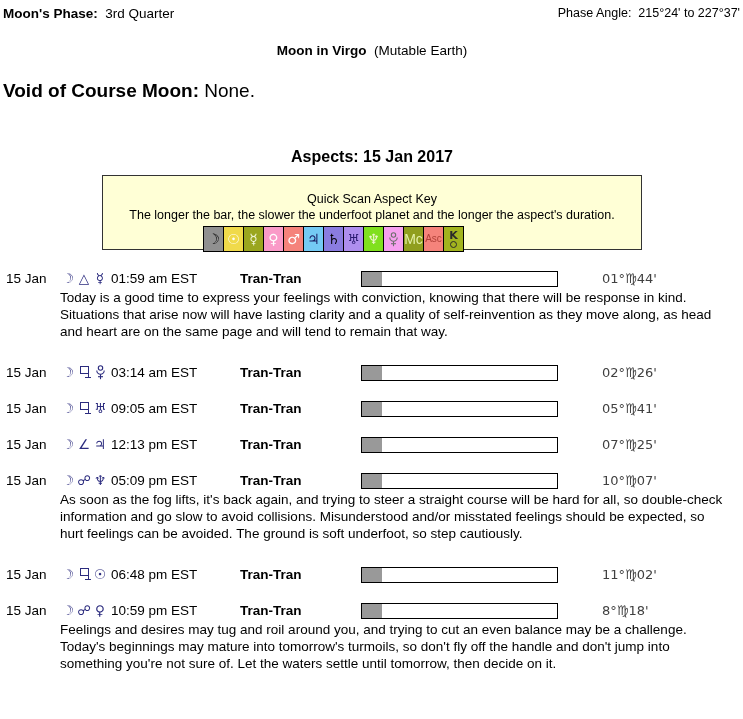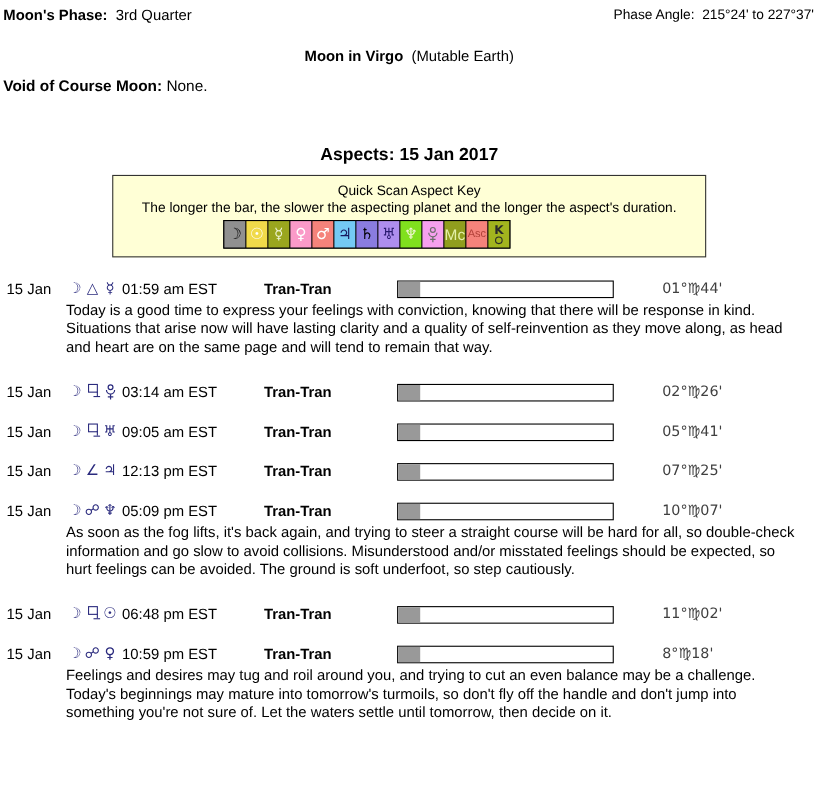--- a/index.html
+++ b/index.html
@@ -10,29 +10,29 @@
     font-size:13px; color:#000;
   }
   .page { padding:6px 2px 0 3px; }
 
   
   .top-line { display:flex; justify-content:space-between; align-items:flex-start; }
   .hdr b { font-weight:bold; }
   .hdr { font-size:13.5px; }
   .phase-angle { font-size:12.5px; padding-right:1px; white-space:nowrap; }
   .hline2 { margin-top:22px; font-size:13.5px;text-align:center; }
-  .hline3 { margin-top:12px; font-size:14px; }
+  .hline3 { margin-top:22px; font-size:19px; }
 
   
   .aspects-title { margin-top:46px; text-align:center; font-weight:bold; font-size:16px; }
 
   
   .keybox {
     margin:9px auto 0 auto; width:540px; height:75px;
-    background:#FFFFD6; border:1px solid #333; padding-top:6px;
+    background:#FFFFD6; border:1px solid #333; padding-top:16px;
   }
   .key-title { text-align:center; font-size:12.5px; }
   .key-sub { text-align:center; font-size:12.5px; margin-top:2px; }
   .strip { display:inline-flex; border:1px solid #000; margin:4px 0 0 100px; background:#000; gap:1px; }
   .cell {
     width:19px; height:24px; display:flex; align-items:center; justify-content:center;
     font-family:"DejaVu Sans",sans-serif; font-size:14px; line-height:1;
   }
   .k-moon   { background:#909090; color:#000000; }
   .k-sun    { background:#F0DA4A; color:#FFFFFF; }
@@ -107,21 +107,21 @@
 
   <div class="hline3">
     <b>Void of Course Moon:</b>
     <span>None.</span>
   </div>
 
   <div class="aspects-title">Aspects: 15 Jan 2017</div>
 
   <div class="keybox">
     <div class="key-title">Quick Scan Aspect Key</div>
-    <div class="key-sub">The longer the bar, the slower the aspecting planet and the longer the aspect's duration.</div>
+    <div class="key-sub">The longer the bar, the slower the underfoot planet and the longer the aspect's duration.</div>
     <div class="strip">
       <span class="cell k-moon">☽</span>
       <span class="cell k-sun">☉</span>
       <span class="cell k-mercury">☿</span>
       <span class="cell k-venus">♀</span>
       <span class="cell k-mars">♂</span>
       <span class="cell k-jupiter">♃</span>
       <span class="cell k-saturn">♄</span>
       <span class="cell k-uranus">♅</span>
       <span class="cell k-neptune">♆</span>

